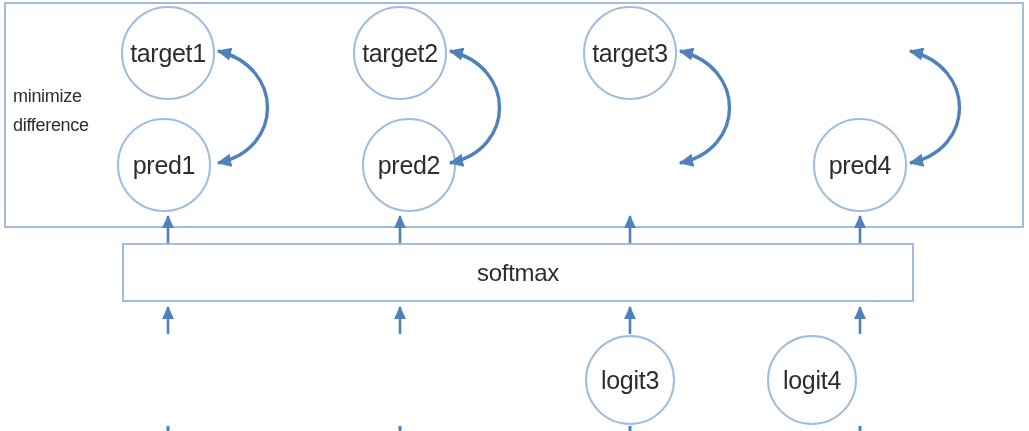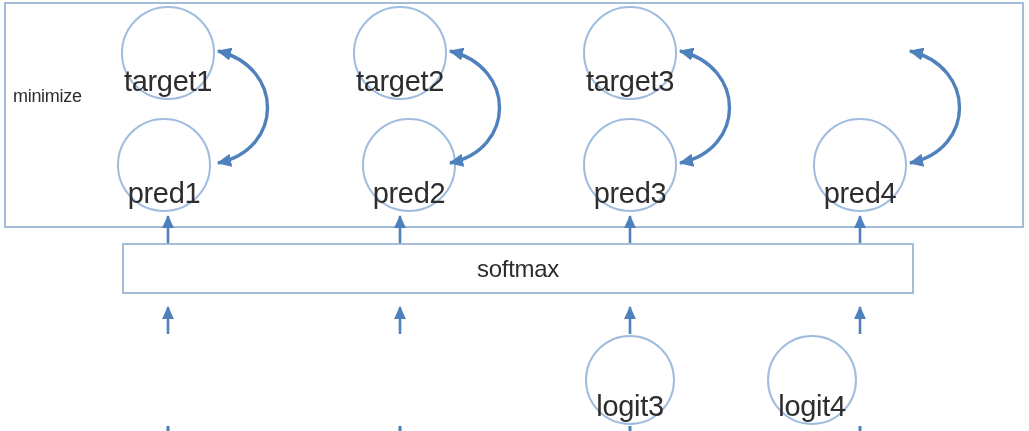--- a/index.html
+++ b/index.html
@@ -34,40 +34,40 @@
     line-height: 29px;
     letter-spacing: -0.3px;
     color: var(--text, #2d2d2d);
     white-space: nowrap;
   }
   .softmax-box {
     position: absolute;
     left: 122px;
     top: 243px;
     width: 792px;
-    height: 51px;
+    height: 59px;
     border: 2px solid var(--box-border, #a4bcd8);
     box-sizing: border-box;
     background: #ffffff;
     display: flex;
     align-items: center;
     justify-content: center;
     font-size: 24px;
     letter-spacing: -0.3px;
   }
   .node {
     position: absolute;
     border: 2px solid var(--shape-border, #9fbcdf);
     border-radius: 50%;
     box-sizing: border-box;
     background: #ffffff;
     display: flex;
-    align-items: flex-end;
+    align-items: center;
     justify-content: center;
-    font-size: 29px;
+    font-size: 25px;
     letter-spacing: -0.3px;
     color: var(--text, #2d2d2d);
   }
   .node.big { width: 94px; height: 94px; }
   .node.logit { width: 90px; height: 90px; top: 335px; }
   .row-target { top: 6px; }
   .row-pred { top: 118px; }
   svg.arrows {
     position: absolute;
     left: 0;
@@ -84,20 +84,21 @@
 </style>
 </head>
 <body>
 
 <div class="canvas">
 
   <div class="outer-box"></div>
 
   <div class="minimize-label">
     <div>minimize</div>
+    <div>difference</div>
   </div>
 
   <div class="softmax-box">
     <span>softmax</span>
   </div>
 
   <div class="node big row-target" style="left:121px">
     <span>target1</span>
   </div>
   <div class="node big row-target" style="left:353px">
@@ -105,23 +106,20 @@
   </div>
   <div class="node big row-target" style="left:583px">
     <span>target3</span>
   </div>
 
   <div class="node big row-pred" style="left:117px">
     <span>pred1</span>
   </div>
   <div class="node big row-pred" style="left:362px">
     <span>pred2</span>
-  </div>
-  <div class="node big row-pred" style="left:583px">
-    <span>pred3</span>
   </div>
   <div class="node big row-pred" style="left:813px">
     <span>pred4</span>
   </div>
 
   <div class="node logit" style="left:585px">
     <span>logit3</span>
   </div>
   <div class="node logit" style="left:767px">
     <span>logit4</span>

